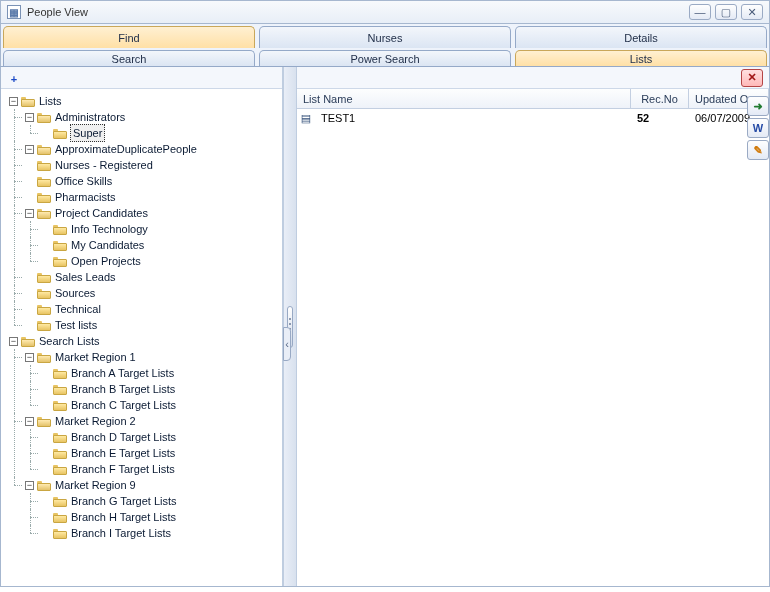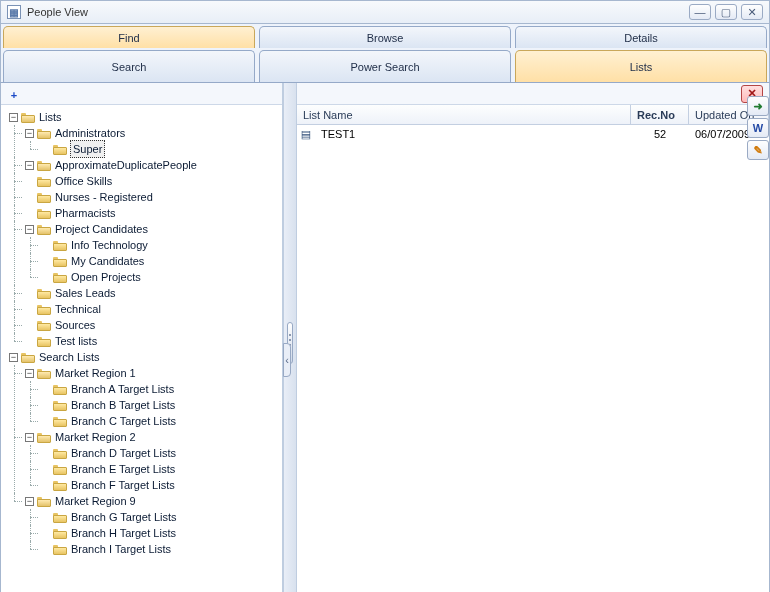--- a/index.html
+++ b/index.html
@@ -28,21 +28,21 @@
     cursor: pointer;
   }
 
   
   .tab-row {
     display: flex; width: 100%;
     border-left: 1px solid #a6b7cf; border-right: 1px solid #a6b7cf;
     background: #eef3fb;
   }
   .tab-row.top-row .tab { flex: 1; height: 22px; }
-  .tab-row.sub-row .tab { flex: 1; height: 32px; }
+  .tab-row.sub-row .tab { flex: 1; height: 16px; }
   .tab-row.sub-row { border-bottom: 1px solid #95a9c8; }
   .tab {
     border: 1px solid #95a9c8; border-bottom: none;
     background: linear-gradient(#f3f6fb 0%, #dbe5f3 100%);
     border-radius: 5px 5px 0 0;
     margin: 2px 2px 0 2px;
     display: flex; align-items: center; justify-content: center;
     color: #22304a; cursor: pointer;
   }
   .tab.active {
@@ -151,29 +151,29 @@
   .grid-head {
     display:flex; height:20px;
     background: linear-gradient(#fdfefe, #eef2f9);
     border-bottom:1px solid #c3cfe1;
   }
   .gh-cell {
     padding: 3px 6px; border-right:1px solid #c3cfe1; color:#2a3c58;
     display:flex; align-items:center;
   }
   .gh-cell.name { flex:1; }
-  .gh-cell.rec { width: 58px; justify-content:flex-start;font-weight:bold;}
+  .gh-cell.rec { width: 58px; justify-content:center;}
   .gh-cell.upd { width: 80px; }
 
   .grid-body { flex:1; background:#fff; }
   .grid-row { display:flex; height:18px; align-items:center;}
   .gc { padding: 0 6px; }
   .gc.icon { width:18px; display:flex; align-items:center; justify-content:center; color:#34507a;}
   .gc.name { flex:1; }
-  .gc.rec { width:58px; text-align:center; }
+  .gc.rec { width:58px; text-align:left;font-weight:bold; }
   .gc.upd { width:80px; }
 
   
   .side-actions {
     position: absolute; right: 1px; top: 96px;
     width: 22px; display:flex; flex-direction:column; gap:2px;
   }
   .side-btn {
     width:22px; height:20px; border:1px solid #9aaac4; border-radius:3px;
     background: linear-gradient(#fefefe,#e4eaf5);
@@ -200,21 +200,21 @@
   <div class="winbtn">
       <span>✕</span>
     </div>
 </div>
 
 <div class="tab-row top-row">
   <div class="tab active">
       <span>Find</span>
     </div>
   <div class="tab">
-      <span>Browse</span>
+      <span>Nurses</span>
     </div>
   <div class="tab">
       <span>Details</span>
     </div>
 </div>
 
 <div class="tab-row sub-row">
   <div class="tab">
       <span>Search</span>
     </div>
@@ -262,28 +262,28 @@
                   <div class="row">
                     <span class="toggle">−</span>
                     <span class="fldr open"></span>
                     <span class="lbl">ApproximateDuplicatePeople</span>
                   </div>
                 </li>
                 <li>
                   <div class="row">
                     <span class="toggle placeholder"></span>
                     <span class="fldr"></span>
+                    <span class="lbl">Nurses - Registered</span>
+                  </div>
+                </li>
+                <li>
+                  <div class="row">
+                    <span class="toggle placeholder"></span>
+                    <span class="fldr"></span>
                     <span class="lbl">Office Skills</span>
-                  </div>
-                </li>
-                <li>
-                  <div class="row">
-                    <span class="toggle placeholder"></span>
-                    <span class="fldr"></span>
-                    <span class="lbl">Nurses - Registered</span>
                   </div>
                 </li>
                 <li>
                   <div class="row">
                     <span class="toggle placeholder"></span>
                     <span class="fldr"></span>
                     <span class="lbl">Pharmacists</span>
                   </div>
                 </li>
                 <li class="branch">
@@ -320,28 +320,28 @@
                   <div class="row">
                     <span class="toggle placeholder"></span>
                     <span class="fldr"></span>
                     <span class="lbl">Sales Leads</span>
                   </div>
                 </li>
                 <li>
                   <div class="row">
                     <span class="toggle placeholder"></span>
                     <span class="fldr"></span>
+                    <span class="lbl">Sources</span>
+                  </div>
+                </li>
+                <li>
+                  <div class="row">
+                    <span class="toggle placeholder"></span>
+                    <span class="fldr"></span>
                     <span class="lbl">Technical</span>
-                  </div>
-                </li>
-                <li>
-                  <div class="row">
-                    <span class="toggle placeholder"></span>
-                    <span class="fldr"></span>
-                    <span class="lbl">Sources</span>
                   </div>
                 </li>
                 <li>
                   <div class="row">
                     <span class="toggle placeholder"></span>
                     <span class="fldr"></span>
                     <span class="lbl">Test lists</span>
                   </div>
                 </li>
               </ul>

